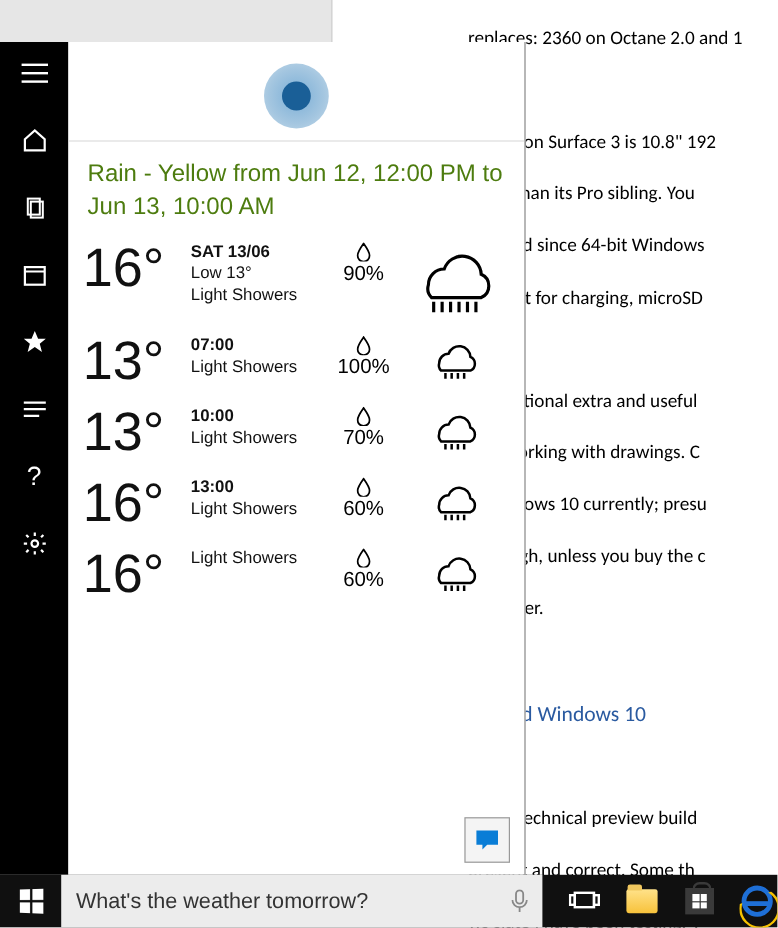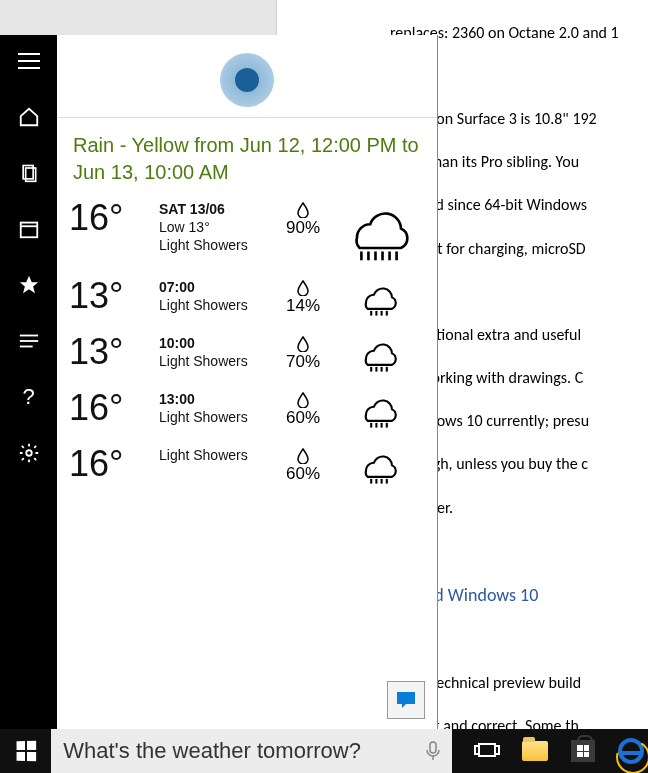--- a/index.html
+++ b/index.html
@@ -85,21 +85,21 @@
     color: #4d7c0f;
     padding: 14px 16px 10px 16px;
     line-height: 1.35;
   }
   .forecast-list { padding: 0 12px; }
   .frow {
     display: flex;
     align-items: flex-start;
     padding: 4px 0 10px 0;
   }
-  .ftemp { width: 90px; font-size: 36px; font-weight: 300; color: #111; line-height: 1; }
+  .ftemp { width: 90px; font-size: 45px; font-weight: 300; color: #111; line-height: 1; }
   .ftext { width: 115px; font-size: 14px; color: #111; line-height: 1.3; }
   .ftext .bold { font-weight: 600; }
   .fpct { width: 58px; display: flex; flex-direction: column; align-items: center; font-size: 17px; padding-top:2px; }
   .ficon { flex: 1; display: flex; justify-content: center; align-items: flex-start; padding-top: 2px; }
   .frow.big .ficon-svg { width: 88px; height: 62px; }
   .ficon-svg { width: 52px; height: 40px; }
 
   
   .feedback-btn {
     position: absolute;
@@ -122,21 +122,21 @@
   .start-btn {
     width: 57px; display: flex; align-items: center; justify-content: center; cursor: pointer;
   }
   .win-logo { width: 20px; height: 20px; display: grid; grid-template-columns: 1fr 1fr; grid-template-rows: 1fr 1fr; gap: 2px; transform: perspective(60px) rotateY(-12deg); }
   .win-logo span { background: #fff; }
   .search-bar {
     width: 443px;
     background: #ececec;
     display: flex; align-items: center;
     padding: 0 12px;
-    font-size: 22px;
+    font-size: 18px;
     color: #333;
     position: relative;
   }
   .search-bar .mic {
     position: absolute; right: 12px; top: 50%; transform: translateY(-50%);
     color: #888;
   }
   .tb-icons { display: flex; align-items: center; gap: 14px; padding-left: 18px; }
   .tb-icon { width: 34px; height: 34px; display: flex; align-items: center; justify-content: center; cursor: pointer; }
   .folder { width: 26px; height: 20px; background: linear-gradient(#ffe28a,#f7c23b); border-radius: 2px; position: relative; }
@@ -276,21 +276,21 @@
     <div class="frow">
       <div class="ftemp">13°</div>
       <div class="ftext">
         <div class="bold">07:00</div>
         <div>Light Showers</div>
       </div>
       <div class="fpct">
         <svg width="12" height="16" viewBox="0 0 12 16" fill="none" stroke="#000" stroke-width="1.5">
             <path d="M6 1 C6 1 1 8 1 11 A5 5 0 0 0 11 11 C11 8 6 1 6 1 Z"></path>
           </svg>
-        <span>14%</span>
+        <span>100%</span>
       </div>
       <div class="ficon">
         <svg class="ficon-svg" viewBox="0 0 100 70" fill="none" stroke="#000" stroke-width="4">
             <path d="M25 40 A15 15 0 0 1 40 25 A18 18 0 0 1 75 30 A12 12 0 0 1 75 52 H28 A12 12 0 0 1 25 40 Z"></path>
             <line x1="35" y1="56" x2="35" y2="65"></line>
             <line x1="45" y1="56" x2="45" y2="65"></line>
             <line x1="55" y1="56" x2="55" y2="65"></line>
             <line x1="65" y1="56" x2="65" y2="65"></line>
           </svg>
       </div>

